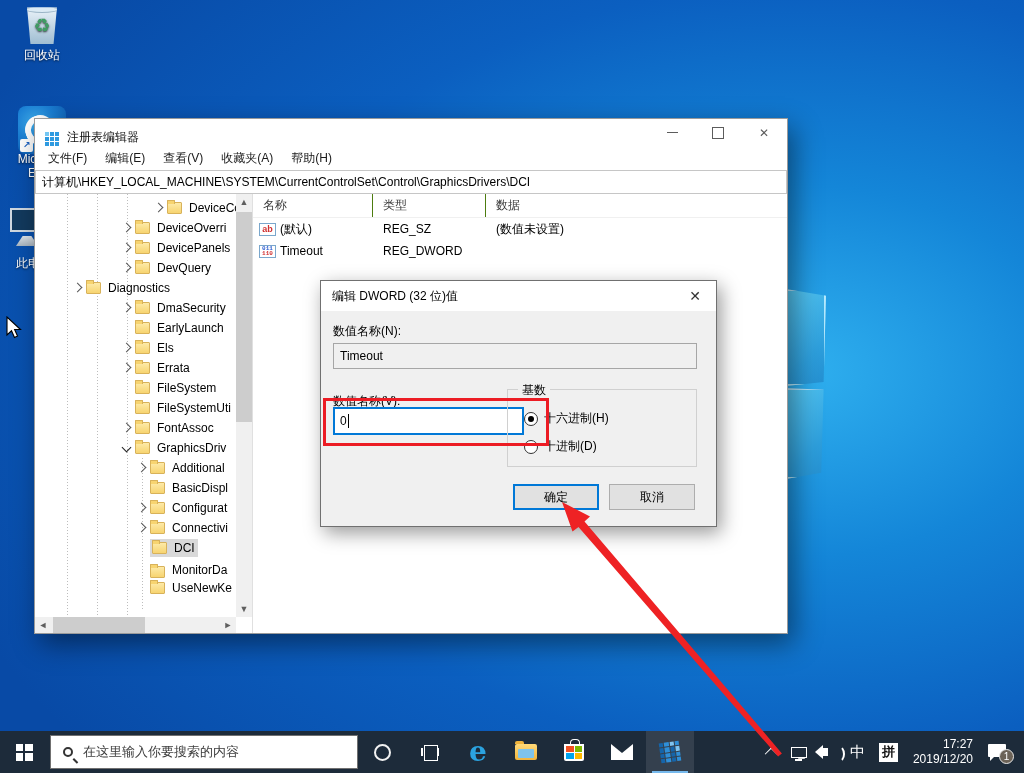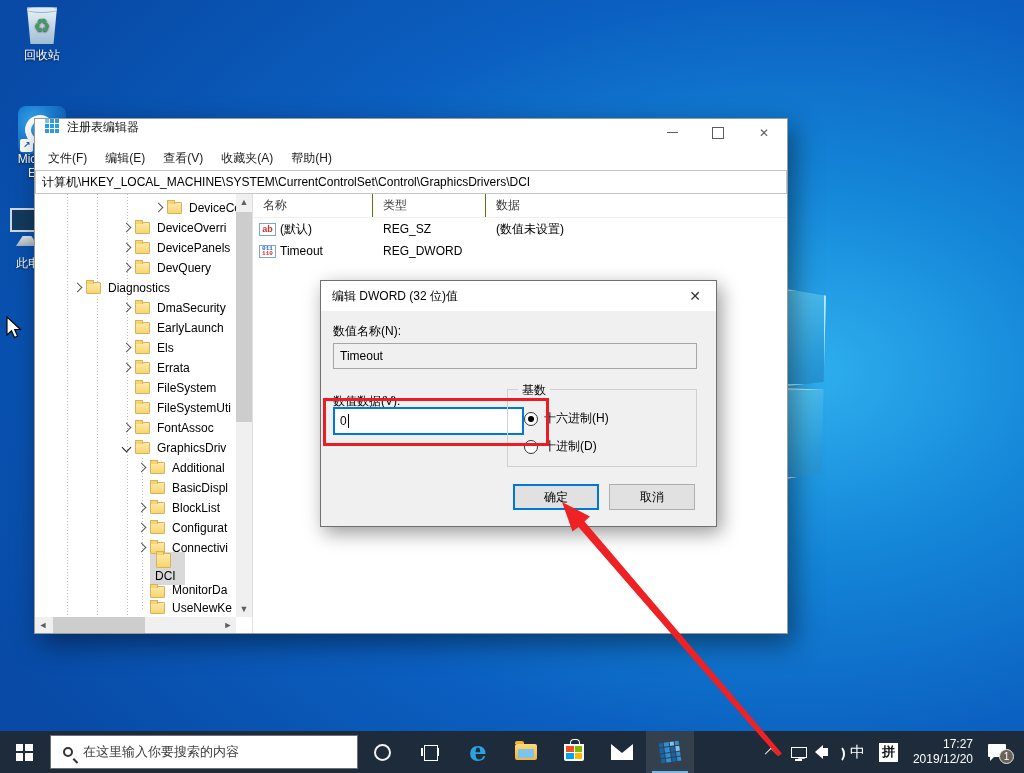--- a/index.html
+++ b/index.html
@@ -33,21 +33,21 @@
   .shortcut-badge { position:absolute; left:2px; bottom:2px; width:13px; height:13px; background:#fff;
     border-radius:2px; color:#1b62c4; font-size:9px; line-height:13px; text-align:center; font-weight:bold; }
   .pc-screen { position:absolute; left:10px; top:208px; width:28px; height:24px;
     background:#123a5e; border:2px solid #cfd8e0; }
   .pc-stand { position:absolute; left:16px; top:236px; width:22px; height:10px;
     background:linear-gradient(#e0e6ec,#aab6c0); clip-path:polygon(30% 0,70% 0,100% 100%,0 100%); }
 
   
   .win { position:absolute; left:34px; top:118px; width:754px; height:516px; background:#fff;
     border:1px solid #9a9a9a; box-shadow:6px 10px 26px rgba(0,0,0,.45); z-index:10; font-size:12px; color:#111; }
-  .titlebar { height:27px; background:#fff; display:flex; align-items:flex-start; position:relative; }
+  .titlebar { height:27px; background:#fff; display:flex; align-items:flex-end; position:relative; }
   .app-ico { width:14px; height:14px; margin:0 8px 0 10px; display:grid;
     grid-template-columns:repeat(3,1fr); grid-template-rows:repeat(3,1fr); gap:1px; }
   .app-ico i { background:#2e9ae0; } .app-ico i:nth-child(1){background:#74c6f2;}
   .cap-btns { position:absolute; right:0; top:0; height:27px; display:flex; }
   .cap-btn { width:46px; height:27px; display:flex; align-items:center; justify-content:center;
     color:#5c5c5c; font-size:12px; }
   .cap-min::before { content:""; width:11px; height:1px; background:#5c5c5c; }
   .cap-max::before { content:""; width:10px; height:10px; border:1px solid #5c5c5c; }
   .menubar { height:24px; display:flex; align-items:center; padding-left:4px; background:#fff; }
   .menubar span { padding:0 9px; color:#1a1a1a; }
@@ -70,21 +70,21 @@
   .chev { width:12px; height:12px; position:relative; flex:0 0 12px; margin-right:2px; }
   .chev.c::before, .chev.e::before { content:""; position:absolute; left:2px; top:2px; width:6px; height:6px;
     border-right:1.4px solid #565656; border-bottom:1.4px solid #565656; }
   .chev.c::before { transform:rotate(-45deg); }
   .chev.e::before { transform:rotate(45deg); border-color:#222; }
   .folder { width:15px; height:12px; background:linear-gradient(#fdeaa8,#f7d470); border:1px solid #d8b25a;
     border-radius:1px; position:relative; flex:0 0 15px; margin-right:4px; }
   .folder::before { content:""; position:absolute; left:-1px; top:-3px; width:6px; height:3px;
     background:#f7d470; border:1px solid #d8b25a; border-bottom:none; border-radius:1px 1px 0 0; }
   .tlabel { padding:1px 3px; color:#000; }
-  .sel-wrap { background:#d9d9d9; display:flex; align-items:center; padding:1px 6px 1px 2px;flex-direction:column; }
+  .sel-wrap { background:#d9d9d9; display:flex; align-items:center; padding:1px 0 1px 2px; }
   .vsb { position:absolute; right:0; top:0; bottom:16px; width:16px; background:#f0f0f0; }
   .vsb .thumb { position:absolute; left:0; right:0; top:18px; height:210px; background:#cdcdcd; }
   .hsb { position:absolute; left:0; right:16px; bottom:0; height:16px; background:#f0f0f0; }
   .hsb .thumb { position:absolute; top:0; bottom:0; left:18px; width:92px; background:#cdcdcd; }
   .sb-arrow { position:absolute; color:#5f5f5f; font-size:9px; line-height:16px; width:16px; text-align:center; }
   .listpane { position:relative; flex:1; background:#fff; }
   .lhead { display:flex; height:24px; align-items:center; color:#3a3a3a; border-bottom:1px solid #f0f0f0; }
   .lhead .hc { height:100%; display:flex; align-items:center; padding-left:10px; border-right:1px solid #4d7c0f; }
   .hc.c1{width:120px;} .hc.c2{width:113px;} .hc.c3{flex:1; border-right:none;}
   .lrow { display:flex; height:22px; align-items:center; color:#000; }
@@ -321,25 +321,20 @@
               <span class="tlabel">Additional</span>
             </div>
             <div class="trow" style="padding-left: 101px;">
               <span class="chev"></span>
               <span class="folder"></span>
               <span class="tlabel">BasicDispl</span>
             </div>
             <div class="trow" style="padding-left: 101px;">
               <span class="chev c"></span>
               <span class="folder"></span>
-              <span class="tlabel">BlockList</span>
-            </div>
-            <div class="trow" style="padding-left: 101px;">
-              <span class="chev c"></span>
-              <span class="folder"></span>
               <span class="tlabel">Configurat</span>
             </div>
             <div class="trow" style="padding-left: 101px;">
               <span class="chev c"></span>
               <span class="folder"></span>
               <span class="tlabel">Connectivi</span>
             </div>
             <div class="trow" style="padding-left: 101px;">
               <span class="chev"></span>
               <span class="sel-wrap">
@@ -396,21 +391,21 @@
     </div>
   </div>
 
   <div class="dlg">
     <div class="dlg-title">
       <span>编辑 DWORD (32 位)值</span>
       <div class="dlg-close">✕</div>
     </div>
     <div class="dlg-label" style="left:12px; top:42px;">数值名称(N):</div>
     <div class="namebox">Timeout</div>
-    <div class="dlg-label" style="left:12px; top:112px;">数值数据(V):</div>
+    <div class="dlg-label" style="left:12px; top:112px;">数值名称(V):</div>
     <div class="databox">
       <span>0</span>
         <span class="caret"></span>
     </div>
     <div class="groupbox">
       <div class="group-cap">基数</div>
       <div class="radio-row" style="top:20px;">
         <span class="rdot on"></span>
         <span>十六进制(H)</span>
       </div>

